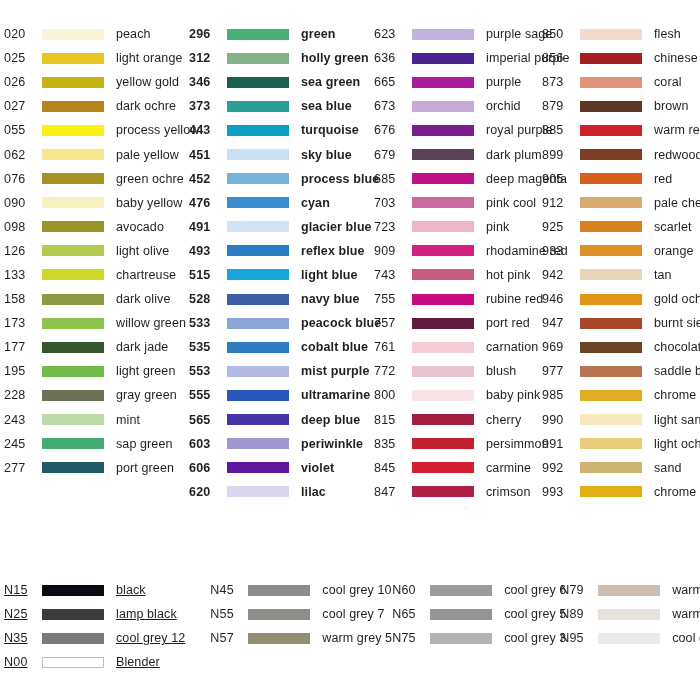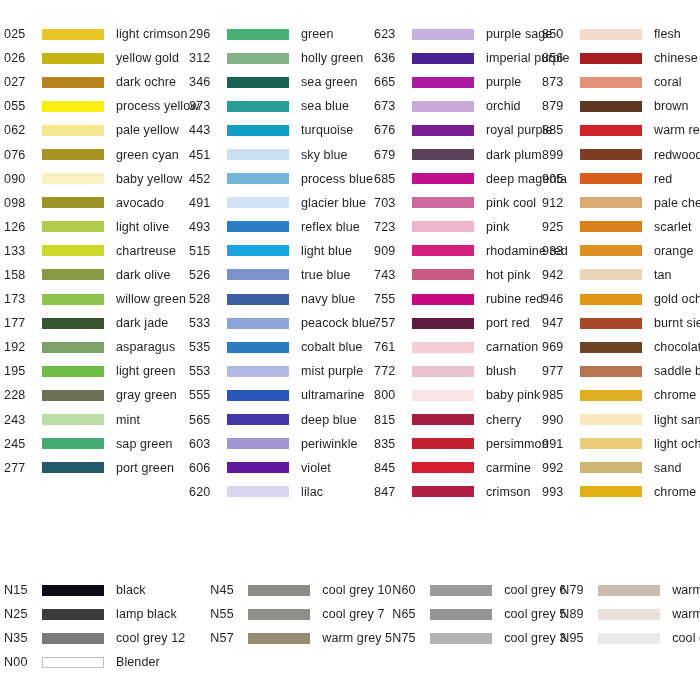--- a/index.html
+++ b/index.html
@@ -27,21 +27,21 @@
     left: 0;
     width: 700px;
     display: flex;
     flex-direction: row;
   }
   .col {
     display: flex;
     flex-direction: column;
   }
   .col-0 { width: 185px; padding-left: 4px; }
-  .col-1 { width: 185px; }
+  .col-1 { width: 185px; font-weight: bold; }
   .col-2 { width: 168px; }
   .col-3 { width: 160px; }
 
   .swatch-row {
     display: flex;
     flex-direction: row;
     align-items: center;
     height: 24.1px;
   }
   .code {
@@ -72,36 +72,41 @@
   
   .neutrals {
     position: absolute;
     left: 0;
     top: 578px;
     width: 700px;
     display: flex;
     flex-direction: row;
   }
   .ncol { display: flex; flex-direction: column; }
-  .ncol-0 { width: 185px; padding-left: 4px; }
+  .ncol-0 { width: 185px; padding-left: 4px; text-decoration: underline; }
   .ncol-1 { width: 185px; margin-left: 25px; }
   .ncol-2 { width: 168px; }
   .ncol-3 { width: 160px; }
 </style>
 </head>
 <body>
 
 <div id="sheet">
 
   <div class="grid">
     <div class="col col-0">
         <div class="swatch-row">
+          <span class="code">020</span>
+          <span class="chip" style="background-color: rgb(250, 243, 215);"></span>
+          <span class="label">peach</span>
+        </div>
+        <div class="swatch-row">
           <span class="code">025</span>
           <span class="chip" style="background-color: rgb(232, 198, 35);"></span>
-          <span class="label">light crimson</span>
+          <span class="label">light orange</span>
         </div>
         <div class="swatch-row">
           <span class="code">026</span>
           <span class="chip" style="background-color: rgb(196, 180, 18);"></span>
           <span class="label">yellow gold</span>
         </div>
         <div class="swatch-row">
           <span class="code">027</span>
           <span class="chip" style="background-color: rgb(183, 133, 30);"></span>
           <span class="label">dark ochre</span>
@@ -112,21 +117,21 @@
           <span class="label">process yellow</span>
         </div>
         <div class="swatch-row">
           <span class="code">062</span>
           <span class="chip" style="background-color: rgb(246, 232, 144);"></span>
           <span class="label">pale yellow</span>
         </div>
         <div class="swatch-row">
           <span class="code">076</span>
           <span class="chip" style="background-color: rgb(166, 147, 36);"></span>
-          <span class="label">green cyan</span>
+          <span class="label">green ochre</span>
         </div>
         <div class="swatch-row">
           <span class="code">090</span>
           <span class="chip" style="background-color: rgb(247, 242, 192);"></span>
           <span class="label">baby yellow</span>
         </div>
         <div class="swatch-row">
           <span class="code">098</span>
           <span class="chip" style="background-color: rgb(155, 149, 41);"></span>
           <span class="label">avocado</span>
@@ -150,25 +155,20 @@
           <span class="code">173</span>
           <span class="chip" style="background-color: rgb(141, 196, 78);"></span>
           <span class="label">willow green</span>
         </div>
         <div class="swatch-row">
           <span class="code">177</span>
           <span class="chip" style="background-color: rgb(55, 86, 47);"></span>
           <span class="label">dark jade</span>
         </div>
         <div class="swatch-row">
-          <span class="code">192</span>
-          <span class="chip" style="background-color: rgb(126, 161, 108);"></span>
-          <span class="label">asparagus</span>
-        </div>
-        <div class="swatch-row">
           <span class="code">195</span>
           <span class="chip" style="background-color: rgb(111, 188, 72);"></span>
           <span class="label">light green</span>
         </div>
         <div class="swatch-row">
           <span class="code">228</span>
           <span class="chip" style="background-color: rgb(109, 113, 87);"></span>
           <span class="label">gray green</span>
         </div>
         <div class="swatch-row">
@@ -217,40 +217,40 @@
           <span class="code">451</span>
           <span class="chip" style="background-color: rgb(202, 223, 240);"></span>
           <span class="label">sky blue</span>
         </div>
         <div class="swatch-row">
           <span class="code">452</span>
           <span class="chip" style="background-color: rgb(115, 181, 214);"></span>
           <span class="label">process blue</span>
         </div>
         <div class="swatch-row">
+          <span class="code">476</span>
+          <span class="chip" style="background-color: rgb(58, 142, 208);"></span>
+          <span class="label">cyan</span>
+        </div>
+        <div class="swatch-row">
           <span class="code">491</span>
           <span class="chip" style="background-color: rgb(210, 228, 244);"></span>
           <span class="label">glacier blue</span>
         </div>
         <div class="swatch-row">
           <span class="code">493</span>
           <span class="chip" style="background-color: rgb(45, 125, 196);"></span>
           <span class="label">reflex blue</span>
         </div>
         <div class="swatch-row">
           <span class="code">515</span>
           <span class="chip" style="background-color: rgb(25, 166, 222);"></span>
           <span class="label">light blue</span>
         </div>
         <div class="swatch-row">
-          <span class="code">526</span>
-          <span class="chip" style="background-color: rgb(125, 146, 203);"></span>
-          <span class="label">true blue</span>
-        </div>
-        <div class="swatch-row">
           <span class="code">528</span>
           <span class="chip" style="background-color: rgb(61, 95, 164);"></span>
           <span class="label">navy blue</span>
         </div>
         <div class="swatch-row">
           <span class="code">533</span>
           <span class="chip" style="background-color: rgb(141, 164, 214);"></span>
           <span class="label">peacock blue</span>
         </div>
         <div class="swatch-row">

